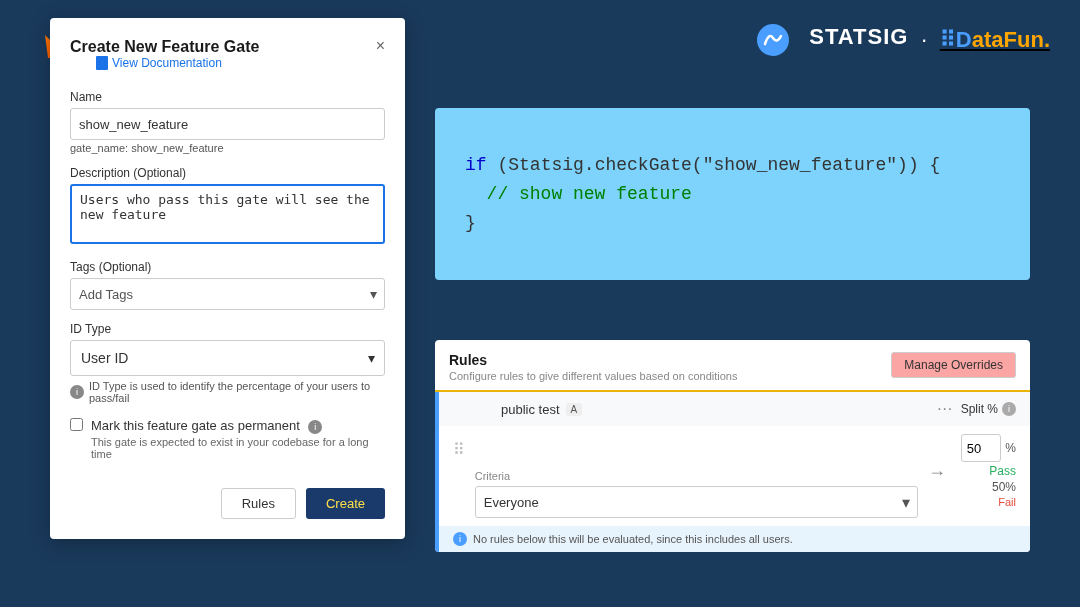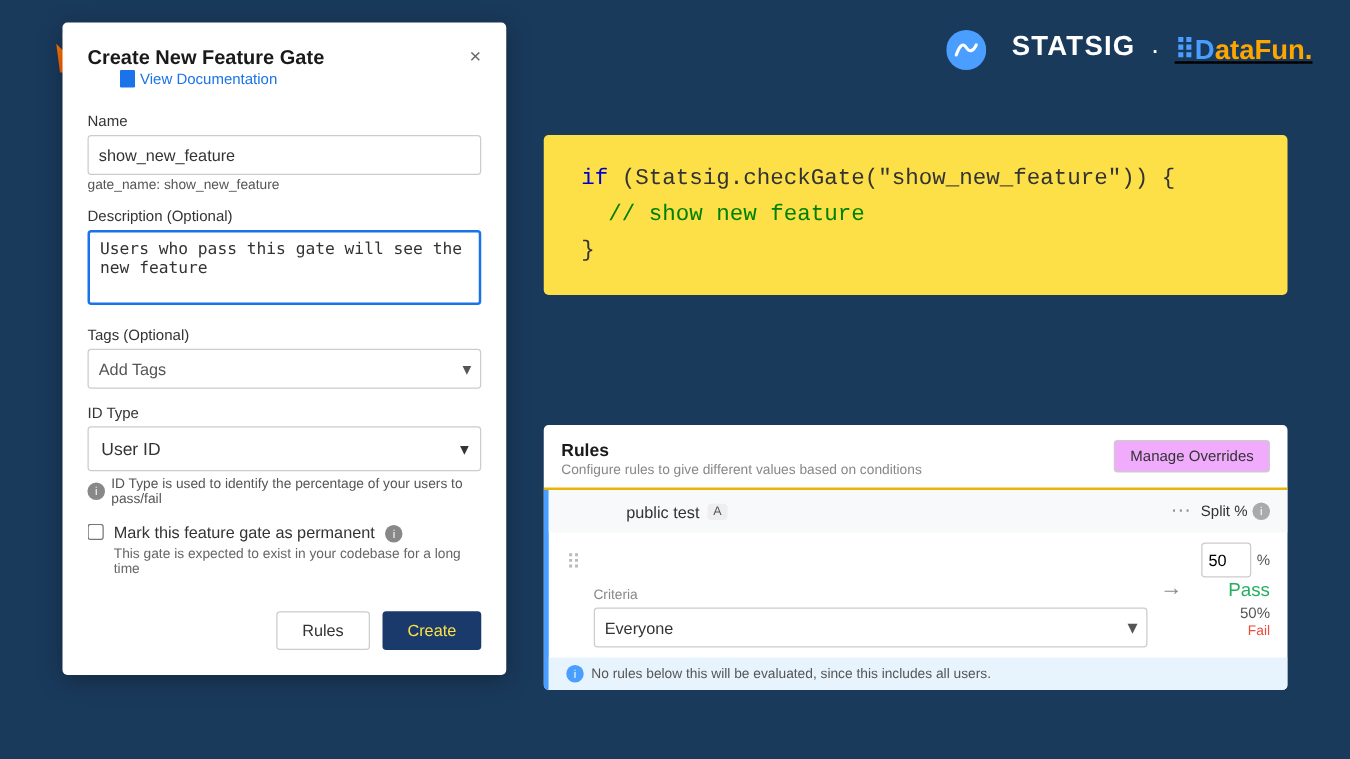--- a/index.html
+++ b/index.html
@@ -254,23 +254,23 @@
       cursor: pointer;
       font-weight: 400;
     }
 
     
     .code-block {
       position: absolute;
       top: 108px;
       left: 435px;
       right: 50px;
-      background: #fde047;
+      background: #7dd3fc;
       border-radius: 4px;
-      padding: 21px 30px;
+      padding: 43px 30px;
     }
     .code-text {
       font-family: 'Courier New', Courier, monospace;
       font-size: 18px;
       line-height: 1.6;
       color: #333;
     }
 
     
     .rules-panel {
@@ -298,21 +298,21 @@
     }
     .rules-subtitle {
       font-size: 11px;
       color: #888;
       margin-top: 2px;
     }
     .btn-manage-overrides {
       padding: 5px 12px;
       border: 1px solid #ccc;
       border-radius: 3px;
-      background: #f0abfc;
+      background: #fca5a5;
       font-size: 12px;
       color: #333;
       cursor: pointer;
     }
 
     .rule-item {
       border-left: 4px solid #4a9eff;
     }
     .rule-header-row {
       display: flex;
@@ -437,21 +437,21 @@
       border-radius: 3px;
       text-align: right;
       padding: 0 4px;
       font-size: 13px;
     }
     .split-pct-label {
       font-size: 12px;
       color: #555;
     }
     .pass-label {
-      font-size: 15px;
+      font-size: 12px;
       color: #27ae60;
       font-weight: 500;
     }
     .fail-label {
       font-size: 11px;
       color: #e74c3c;
       font-weight: 500;
     }
     .fail-row {
       display: flex;

